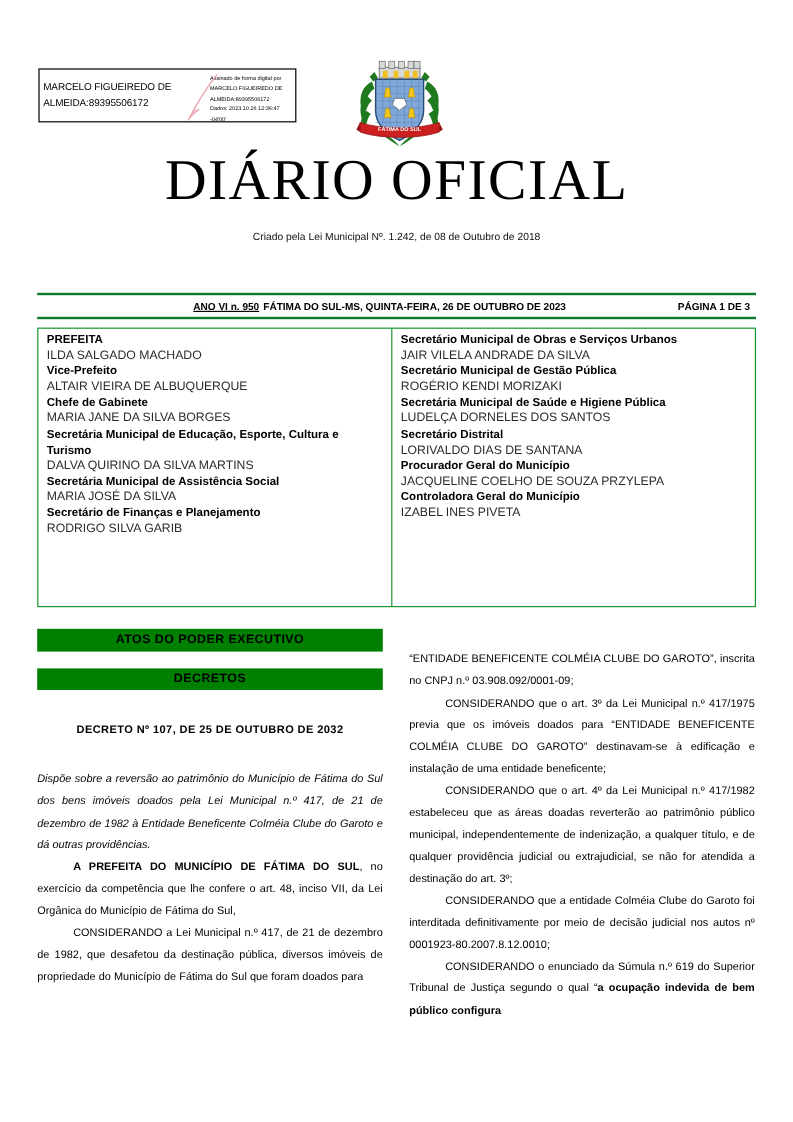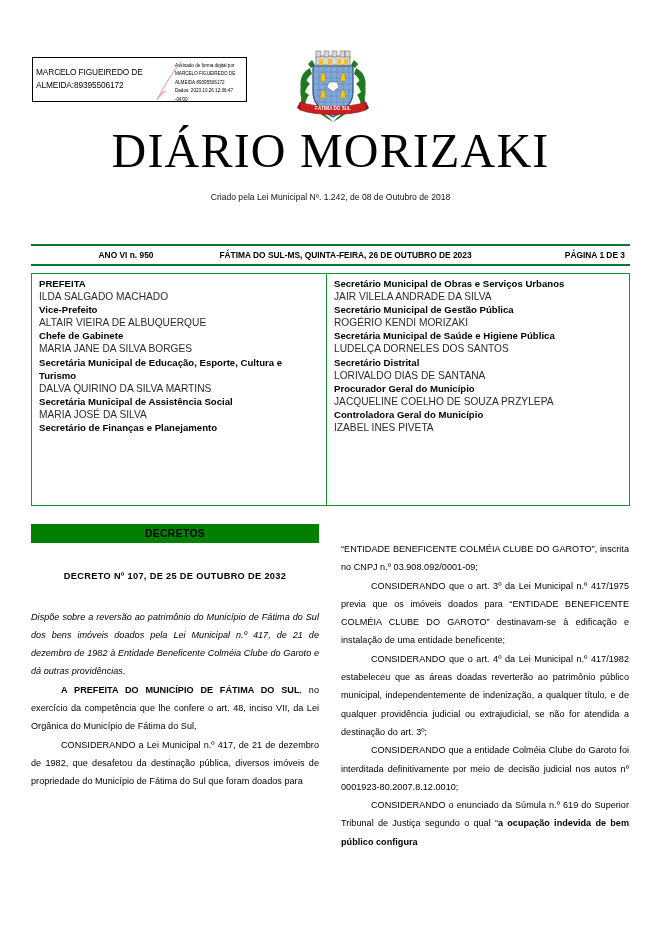--- a/index.html
+++ b/index.html
@@ -109,21 +109,21 @@
     width: 599px;
     height: 22px;
     border-top: 2.5px solid #0b7a28;
     border-bottom: 2.5px solid #0b7a28;
     box-sizing: border-box;
     font-size: 8.4px;
     font-weight: bold;
     display: flex;
     align-items: center;
   }
-  .infobar .ib-left  { width: 180px; padding-left: 5px; text-align: center; }
+  .infobar .ib-left  { width: 180px; padding-left: 5px; text-align: right; text-decoration: underline; }
   .infobar .ib-mid   { flex: 1; text-align: center; }
   .infobar .ib-right { width: 150px; padding-right: 5px; text-align: right; }
 
   
   .officials {
     position: absolute;
     left: 31px;
     top: 273px;
     width: 599px;
     height: 233px;
@@ -258,21 +258,21 @@
 
     <g>
       <path d="M4 56 C20 62, 54 62, 70 56 L70 64 C54 70, 20 70, 4 64 Z" fill="#cc2020" stroke="#8e1010" stroke-width="0.6"></path>
       <path d="M4 56 L1 62 L4 64 Z" fill="#951313"></path>
       <path d="M70 56 L73 62 L70 64 Z" fill="#951313"></path>
       <text x="37" y="63.5" font-size="4.6" fill="#ffffff" text-anchor="middle" font-family="Liberation Sans, sans-serif" font-weight="bold">FÁTIMA DO SUL</text>
     </g>
   </svg>
 
   <div class="masthead">
-    <h1 class="dotitle">DIÁRIO MORIZAKI</h1>
+    <h1 class="dotitle">DIÁRIO OFICIAL</h1>
     <div class="docreated">Criado pela Lei Municipal Nº. 1.242, de 08 de Outubro de 2018</div>
   </div>
 
   <div class="infobar">
     <div class="ib-left">ANO VI n. 950</div>
     <div class="ib-mid">FÁTIMA DO SUL-MS, QUINTA-FEIRA, 26 DE OUTUBRO DE 2023</div>
     <div class="ib-right">PÁGINA 1 DE 3</div>
   </div>
 
   <div class="officials">
@@ -281,40 +281,42 @@
       <div class="off-person">ILDA SALGADO MACHADO</div>
       <div class="off-role">Vice-Prefeito</div>
       <div class="off-person">ALTAIR VIEIRA DE ALBUQUERQUE</div>
       <div class="off-role">Chefe de Gabinete</div>
       <div class="off-person">MARIA JANE DA SILVA BORGES</div>
       <div class="off-role">Secretária Municipal de Educação, Esporte, Cultura e Turismo</div>
       <div class="off-person">DALVA QUIRINO DA SILVA MARTINS</div>
       <div class="off-role">Secretária Municipal de Assistência Social</div>
       <div class="off-person">MARIA JOSÉ DA SILVA</div>
       <div class="off-role">Secretário de Finanças e Planejamento</div>
+      <div class="off-person">RODRIGO SILVA GARIB</div>
     </div>
     <div class="off-col right">
       <div class="off-role">Secretário Municipal de Obras e Serviços Urbanos</div>
       <div class="off-person">JAIR VILELA ANDRADE DA SILVA</div>
       <div class="off-role">Secretário Municipal de Gestão Pública</div>
       <div class="off-person">ROGÉRIO KENDI MORIZAKI</div>
       <div class="off-role">Secretária Municipal de Saúde e Higiene Pública</div>
       <div class="off-person">LUDELÇA DORNELES DOS SANTOS</div>
       <div class="off-role">Secretário Distrital</div>
       <div class="off-person">LORIVALDO DIAS DE SANTANA</div>
       <div class="off-role">Procurador Geral do Município</div>
       <div class="off-person">JACQUELINE COELHO DE SOUZA PRZYLEPA</div>
       <div class="off-role">Controladora Geral do Município</div>
       <div class="off-person">IZABEL INES PIVETA</div>
     </div>
   </div>
 
   <div class="cols">
 
     <div class="col left">
+      <div class="greenbar">ATOS DO PODER EXECUTIVO</div>
       <div class="greenbar">DECRETOS</div>
 
       <div class="decree-title">DECRETO Nº 107, DE 25 DE OUTUBRO DE 2032</div>
 
       <p class="body italic">Dispõe sobre a reversão ao patrimônio do Município de Fátima do Sul dos bens imóveis doados pela Lei Municipal n.º 417, de 21 de dezembro de 1982 à Entidade Beneficente Colméia Clube do Garoto e dá outras providências.</p>
 
       <p class="body indent gap"><span class="b">A PREFEITA DO MUNICÍPIO DE FÁTIMA DO SUL</span><span>, no exercício da competência que lhe confere o art. 48, inciso VII, da Lei Orgânica do Município de Fátima do Sul,</span></p>
 
       <p class="body indent">CONSIDERANDO a Lei Municipal n.º 417, de 21 de dezembro de 1982, que desafetou da destinação pública, diversos imóveis de propriedade do Município de Fátima do Sul que foram doados para</p>
     </div>

